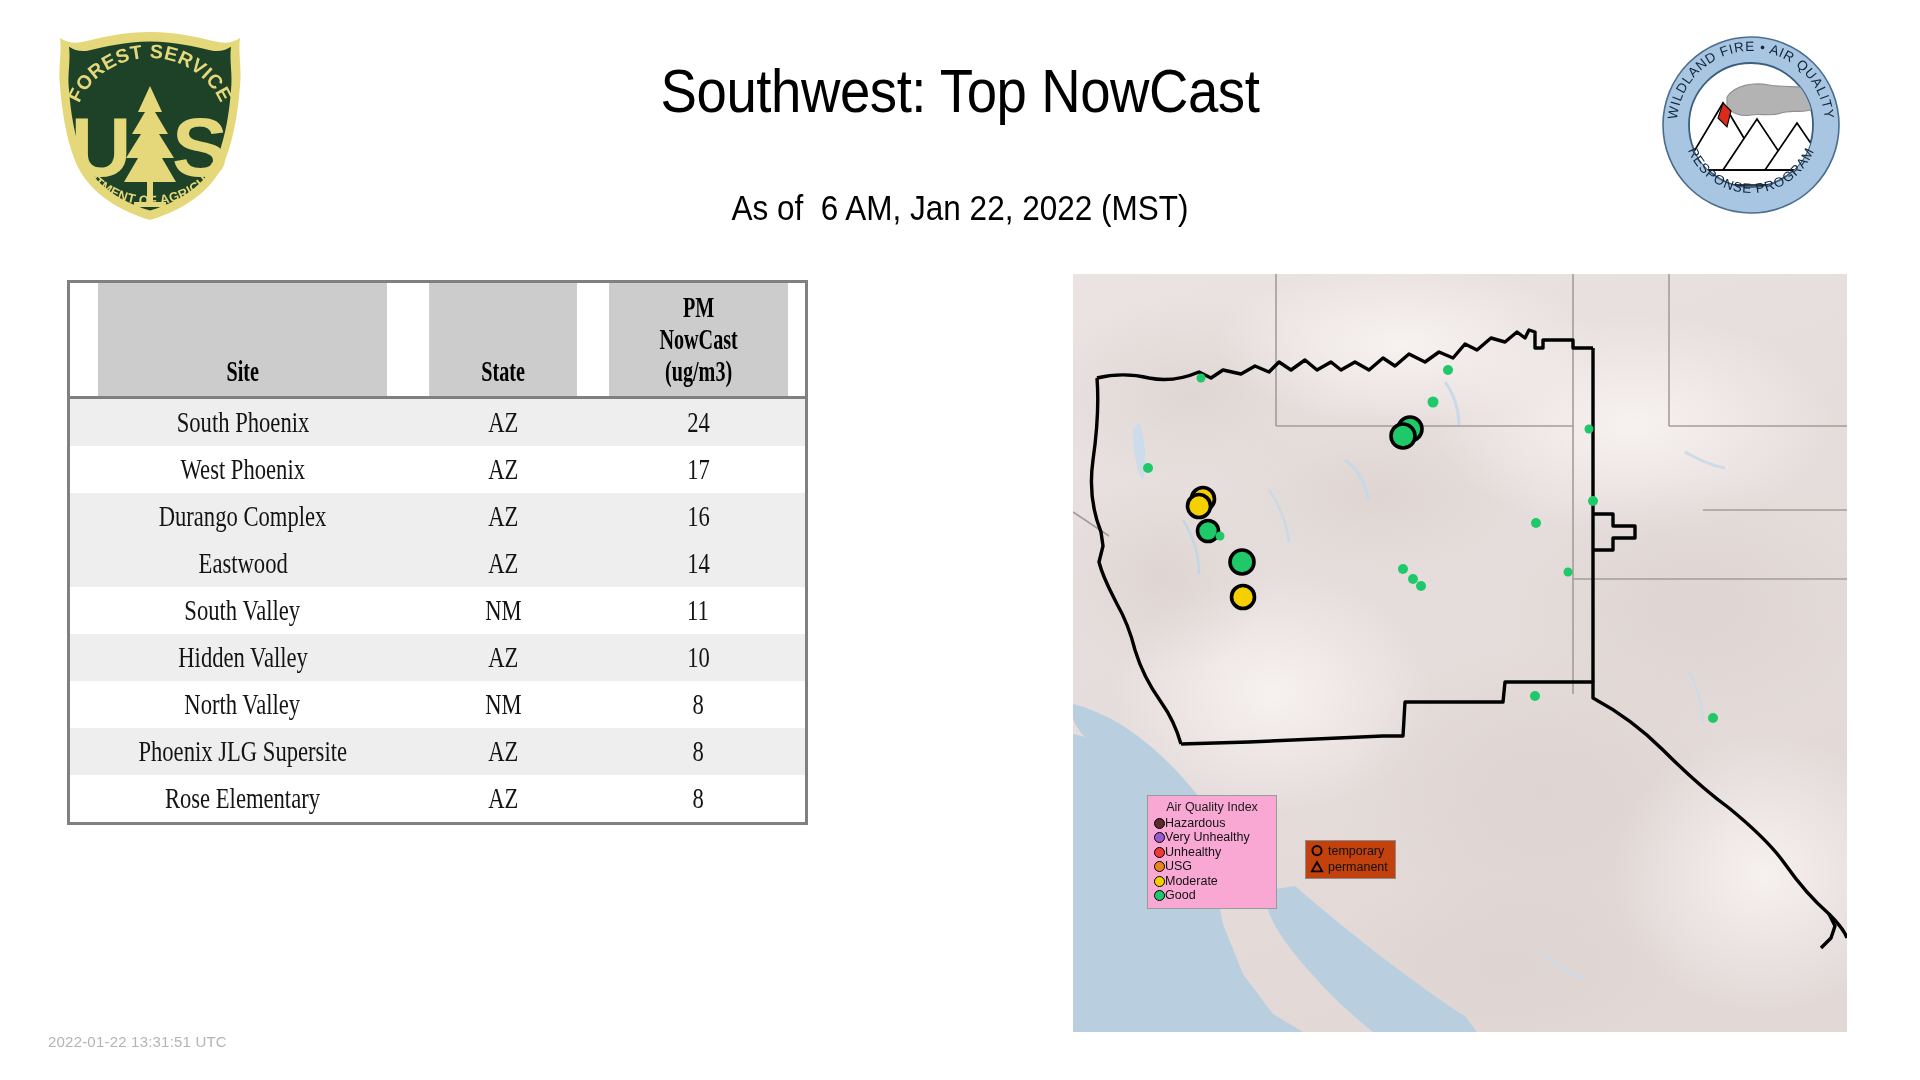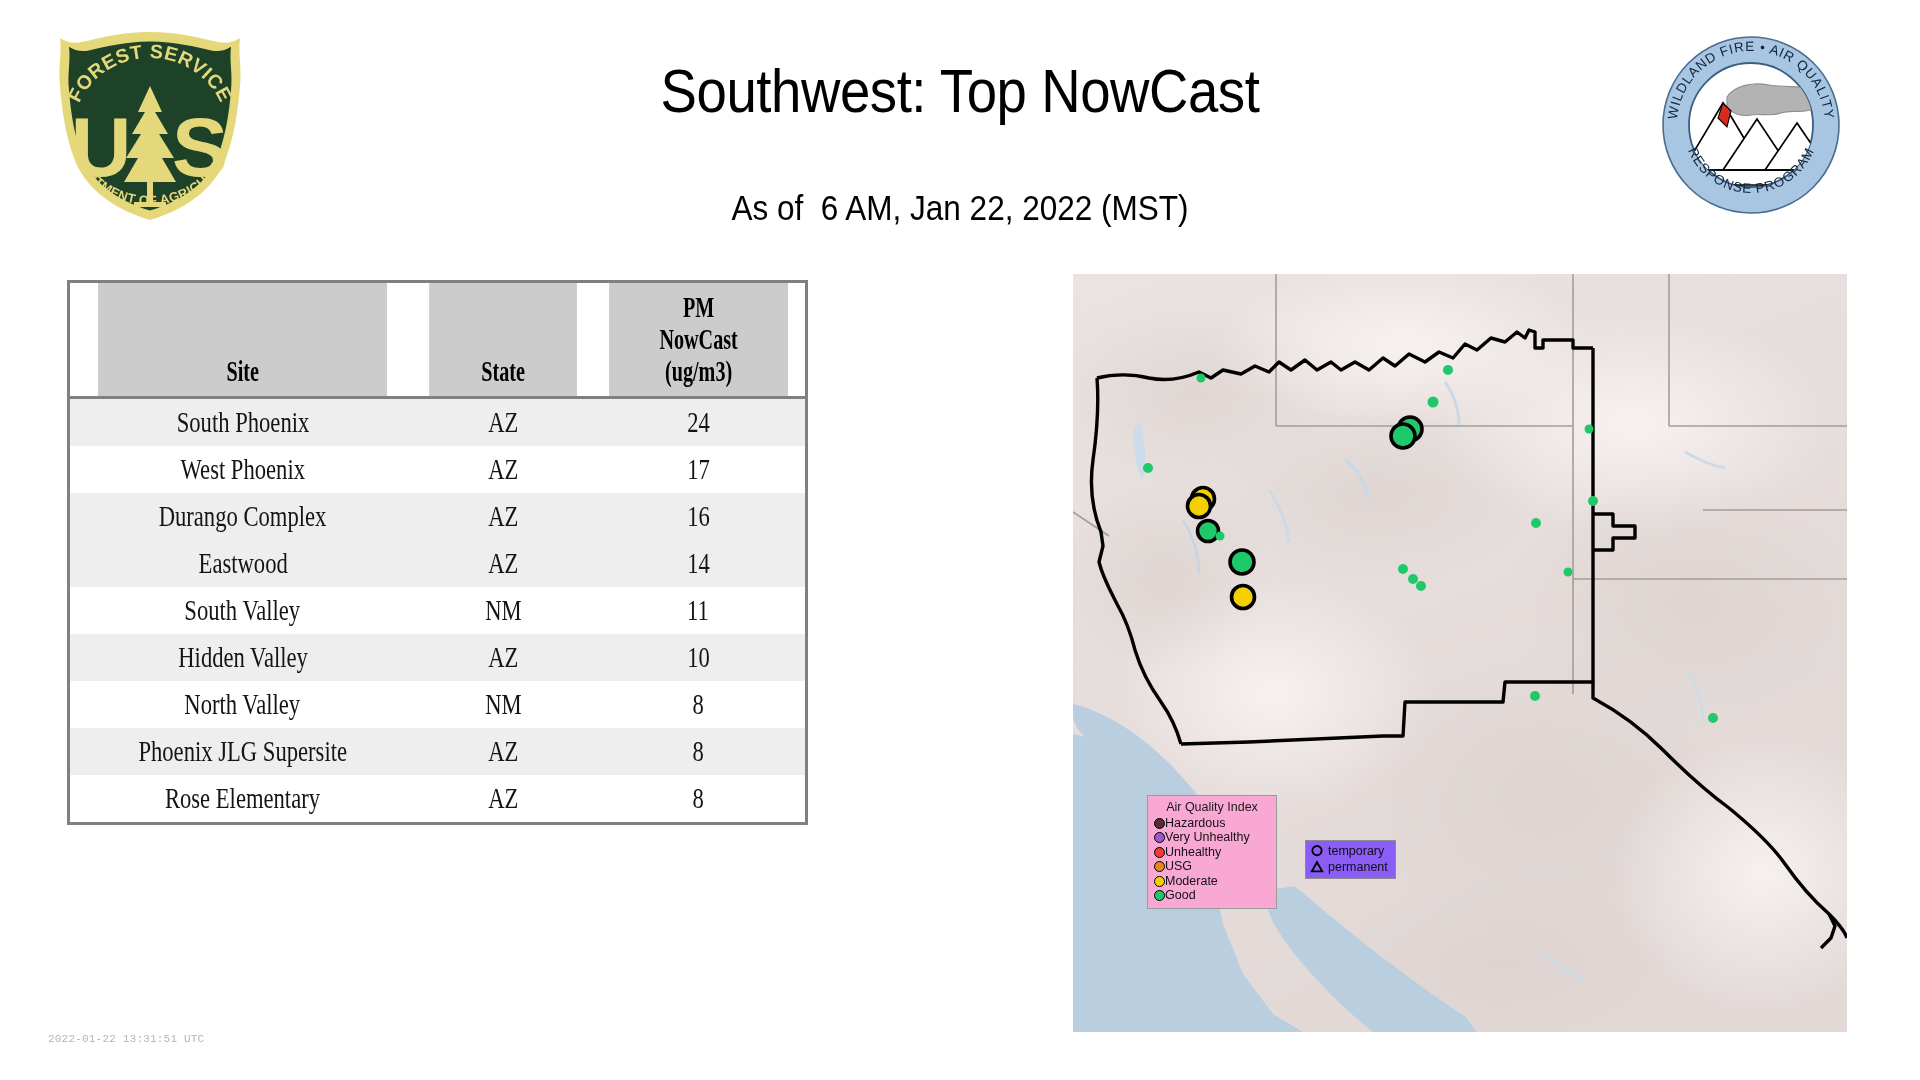--- a/index.html
+++ b/index.html
@@ -100,23 +100,23 @@
     transform: scaleX(0.78);
     transform-origin: center center;
   }
   table#nowcast-table tbody tr.odd  td { background: #eeeeee; margin-left: 32px; }
   table#nowcast-table tbody tr.even td { background: #ffffff; }
 
   
   #timestamp {
     position: absolute;
     left: 48px; top: 1033px;
-    font-size: 11px;
+    font-size: 15px;
     color: #b4b4b4;
-    font-family: Liberation Mono, monospace;
+    font-family: Liberation Sans, sans-serif;
     letter-spacing: 0.2px;
   }
 
   
   #map-panel {
     position: absolute;
     left: 1073px; top: 274px;
     width: 774px; height: 758px;
     overflow: hidden;
     background: #e8e0de;
@@ -152,21 +152,21 @@
     border-radius: 50%;
     border: 1.4px solid #000000;
     box-sizing: border-box;
     flex: 0 0 auto;
   }
   .aqi-label { font-size: 12.5px; color: #111111; white-space: nowrap; line-height: 13px; }
 
   #sym-legend {
     position: absolute;
     left: 1305px; top: 840px;
-    background: #8b5cf6;
+    background: #c2410c;
     border: 1px solid #8d8d8d;
     padding: 2px 7px 3px 4px;
     font-family: "Liberation Sans", sans-serif;
   }
   .sym-row { display: flex; align-items: center; gap: 4px; height: 16px; }
   .sym-label { font-size: 12.5px; color: #111111; white-space: nowrap; }
 </style>
 </head>
 <body>
 

